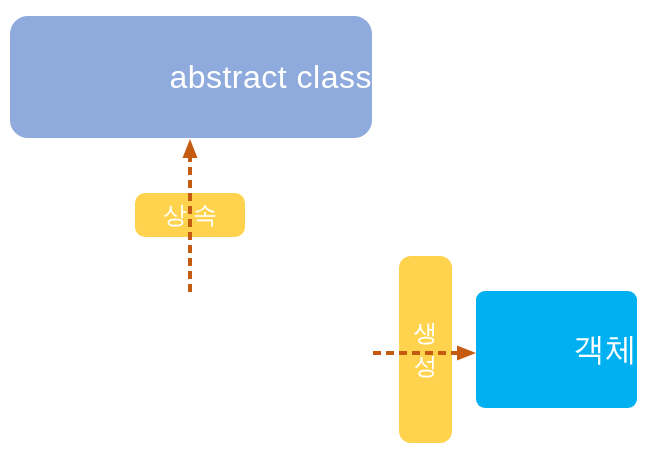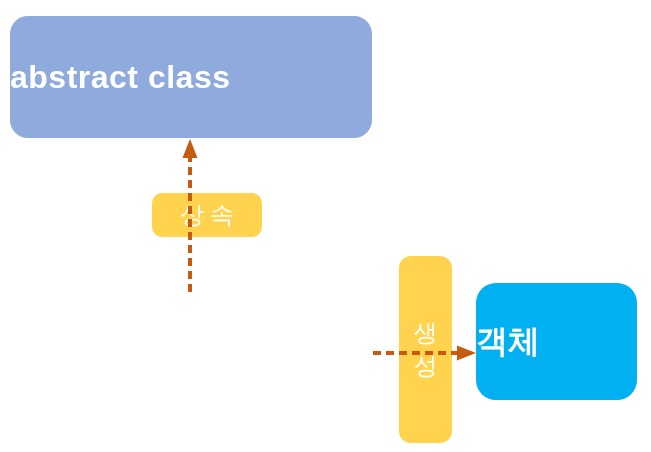--- a/index.html
+++ b/index.html
@@ -21,55 +21,55 @@
     width: 651px;
     height: 452px;
     background: var(--canvas-bg);
     font-family: "Liberation Sans", sans-serif;
     overflow: hidden;
   }
   .node {
     position: absolute;
     display: flex;
     align-items: center;
-    justify-content: flex-start;
+    justify-content: flex-end;
     color: var(--node-text);
     font-size: 32px;
-    font-weight: 700;
+    font-weight: 400;
   }
   .node-abstract {
     left: 10px; top: 16px;
     width: 362px; height: 122px;
     border-radius: 18px;
     background: var(--node-abstract);
     letter-spacing: 0.5px;
   }
   .node-class {
     left: 10px; top: 293px;
     width: 362px; height: 120px;
     border-radius: 18px;
     background: var(--node-class);
   }
   .node-object {
-    left: 476px; top: 283px;
+    left: 476px; top: 291px;
     width: 161px; height: 117px;
-    border-radius: 20px;
+    border-radius: 9px;
     background: var(--node-object);
   }
   .edge-label {
     position: absolute;
     display: flex;
     align-items: center;
     justify-content: center;
     color: var(--node-text);
     background: var(--edge-label-bg);
     font-size: 24px;
   }
   .edge-inherit {
-    left: 152px; top: 193px;
+    left: 135px; top: 193px;
     width: 110px; height: 44px;
     border-radius: 10px;
     letter-spacing: 6px;
     padding-left: 6px;
     box-sizing: border-box;
   }
   .edge-create {
     left: 399px; top: 256px;
     width: 53px; height: 187px;
     border-radius: 12px;

